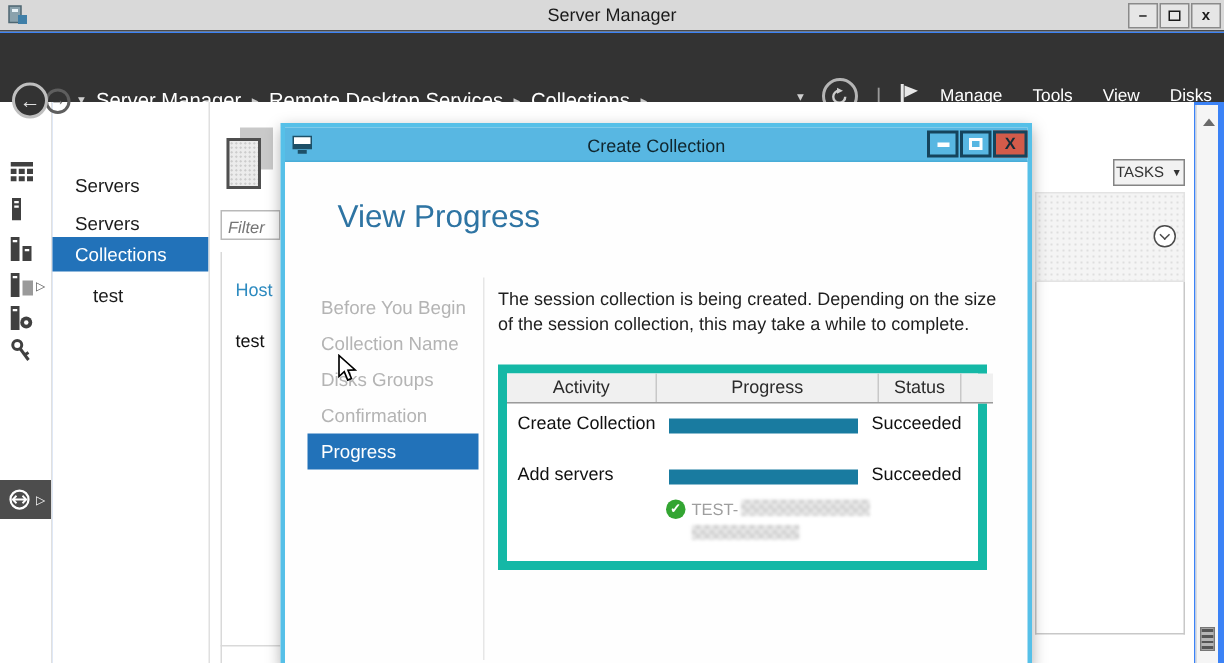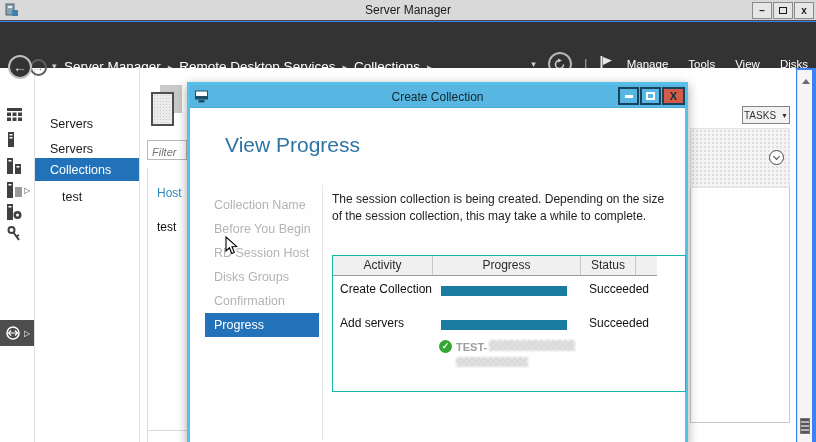--- a/index.html
+++ b/index.html
@@ -111,34 +111,34 @@
   .dlg-btn.max i { display:block; width:9px; height:8px; border:2px solid #fff; }
 
   .dlg-heading { position:absolute; left:35px; top:48px; font-size:21px; font-weight:400; color:#2e74a3; }
   .steps { position:absolute; left:15px; top:108px; width:114px; }
   .step { height:24px; line-height:24px; padding-left:9px; font-size:12.5px; color:#b4b4b4; }
   .step.active { background:#2272b9; color:#ffffff; }
   .dlg-vsep { position:absolute; left:132px; top:100px; width:1px; height:255px; background:#e6e6e6; }
 
   .dlg-desc { position:absolute; left:142px; top:106px; width:334px; font-size:12px; line-height:17px; color:#1e1e1e; }
 
-  .ptable { position:absolute; left:142px; top:158px; width:354px; height:137px; border:1px solid #14b8a6; background:#fff;margin-top:12px; }
+  .ptable { position:absolute; left:142px; top:158px; width:326px; height:137px; border:6px solid #14b8a6; background:#fff; }
   .pt-header { position:absolute; left:0; top:0; width:324px; height:20px; background:#f0f0f0;
     border-bottom:1px solid #9b9b9b; display:flex; }
   .pt-h { font-size:12px; color:#2b2b2b; text-align:center; line-height:19px; border-right:1px solid #c8c8c8; }
   .pt-h.c1 { width:100px; } .pt-h.c2 { width:148px; } .pt-h.c3 { width:55px; } .pt-h.c4 { width:21px; border-right:none; }
   .pt-activity { position:absolute; left:7px; font-size:12px; color:#111; }
   .pt-barwrap { position:absolute; left:108px; width:126px; height:10px; }
   .pt-bar { height:10px; background:#197ba0; }
-  .pt-status { position:absolute; left:256px; font-size:12px; color:#111; }
+  .pt-status { position:absolute; left:243px; font-size:12px; color:#111; }
   .r1t { top:26px; } .r1b { top:30px; }
   .r2t { top:60px; } .r2b { top:64px; }
   .check-circle { position:absolute; left:106px; top:84px; width:13px; height:13px; border-radius:50%;
     background:#33a532; color:#fff; font-size:9px; font-weight:bold; text-align:center; line-height:13px; }
-  .srv-prefix { position:absolute; left:123px; top:85px; font-size:11px; color:#9e9e9e;font-weight:bold; }
+  .srv-prefix { position:absolute; left:123px; top:85px; font-size:11px; color:#9e9e9e; }
   .redact { position:absolute; background:repeating-conic-gradient(#d0d0d0 0% 25%, #e9e9e9 0% 50%) 0 0/6px 6px;
     background-color:#dcdcdc; filter:blur(1px); border-radius:1px; }
   .redact.l1 { left:156px; top:84px; width:86px; height:11px; }
   .redact.l2 { left:123px; top:101px; width:72px; height:10px; }
 
   .cursor { position:absolute; left:225px; top:236px; z-index:9; }
 
   svg { display:block; }
 </style>
 </head>
@@ -293,23 +293,22 @@
           <i></i>
         </div>
       <div class="dlg-btn cls">
           <span>X</span>
         </div>
     </div>
 
     <div class="dlg-heading">View Progress</div>
 
     <div class="steps">
+      <div class="step">Before You Begin</div>
       <div class="step">Collection Name</div>
-      <div class="step">Before You Begin</div>
-      <div class="step">RD Session Host</div>
       <div class="step">Disks Groups</div>
       <div class="step">Confirmation</div>
       <div class="step active">Progress</div>
     </div>
     <div class="dlg-vsep"></div>
 
     <div class="dlg-desc">The session collection is being created. Depending on the size of the session collection, this may take a while to complete.</div>
 
     <div class="ptable">
       <div class="pt-header">

